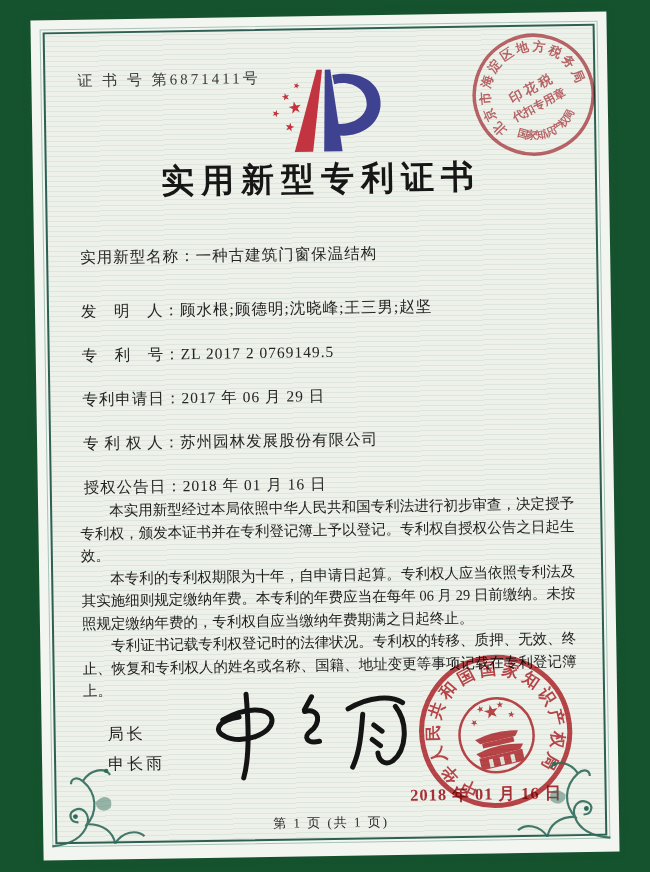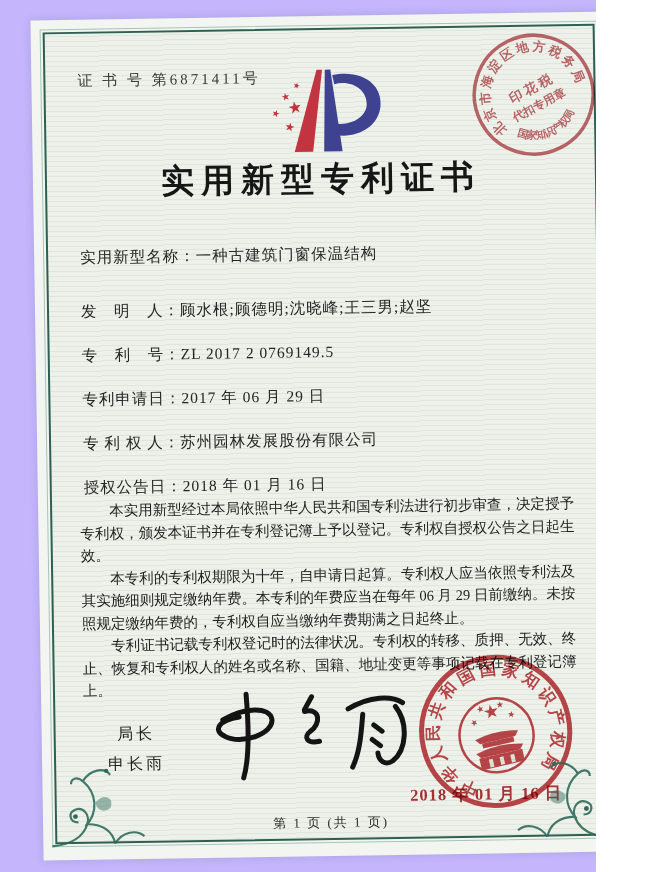--- a/index.html
+++ b/index.html
@@ -1,17 +1,17 @@
 <!DOCTYPE html>
 <html><head>
 <meta charset="utf-8">
 <style>
   html,body{margin:0;padding:0;}
   body{background:#ffffff;font-family:"Liberation Serif","DejaVu Serif",serif;}
-  .page{position:relative;width:596px;height:872px;background:#c4b5fd;overflow:hidden;}
+  .page{position:relative;width:650px;height:872px;background:#14532d;overflow:hidden;}
   .cert{
     position:absolute;left:37px;top:16px;width:576px;height:840px;
     background:#f3f6f0;transform:rotate(-0.9deg);transform-origin:50% 50%;
     box-shadow:0 0 8px rgba(60,80,70,0.18);
   }
   .frame{
     position:absolute;left:12px;top:12px;right:12px;bottom:16px;
     border:2px solid #2d5f53;outline:1px solid #a6c4b8;outline-offset:2px;
     background-color:#edf1e9;
     background-image:repeating-linear-gradient(0deg,
@@ -26,21 +26,21 @@
     font-size:33px;font-weight:700;letter-spacing:7px;color:#161616;}
   .fields{position:absolute;top:214px;left:32px;right:28px;font-size:15.5px;color:#252525;}
   .field{margin-bottom:23px;letter-spacing:1px;white-space:nowrap;}
   .field.first{margin-bottom:33px;}
   .paras{position:absolute;top:466px;left:28px;right:26px;
     font-size:14.5px;line-height:22.5px;text-align:justify;color:#1e1e1e;}
   .paras p{margin:0;text-indent:2em;}
   .bottom{position:absolute;top:628px;left:26px;right:22px;height:172px;}
   .signer{position:absolute;left:26px;top:58px;
     font-family:"Liberation Sans","DejaVu Sans",sans-serif;
-    font-size:16px;letter-spacing:3px;line-height:30px;color:#1c1c1c;text-align:center;}
+    font-size:16px;letter-spacing:3px;line-height:30px;color:#1c1c1c;}
   .signature{position:absolute;left:100px;top:24px;}
   .seal{position:absolute;right:6px;top:-4px;mix-blend-mode:multiply;opacity:.92;}
   .seal-date{position:absolute;right:4px;top:128px;width:185px;text-align:center;
     color:#b5343c;font-size:16.5px;font-weight:700;letter-spacing:1px;
     mix-blend-mode:multiply;}
   .footer{position:absolute;bottom:6px;width:100%;text-align:center;
     font-size:13px;letter-spacing:2px;color:#2c2c2c;}
   .flourish{position:absolute;bottom:-8px;left:-9px;}
   .flourish.right{left:auto;right:-9px;transform:scaleX(-1);}
 </style>

